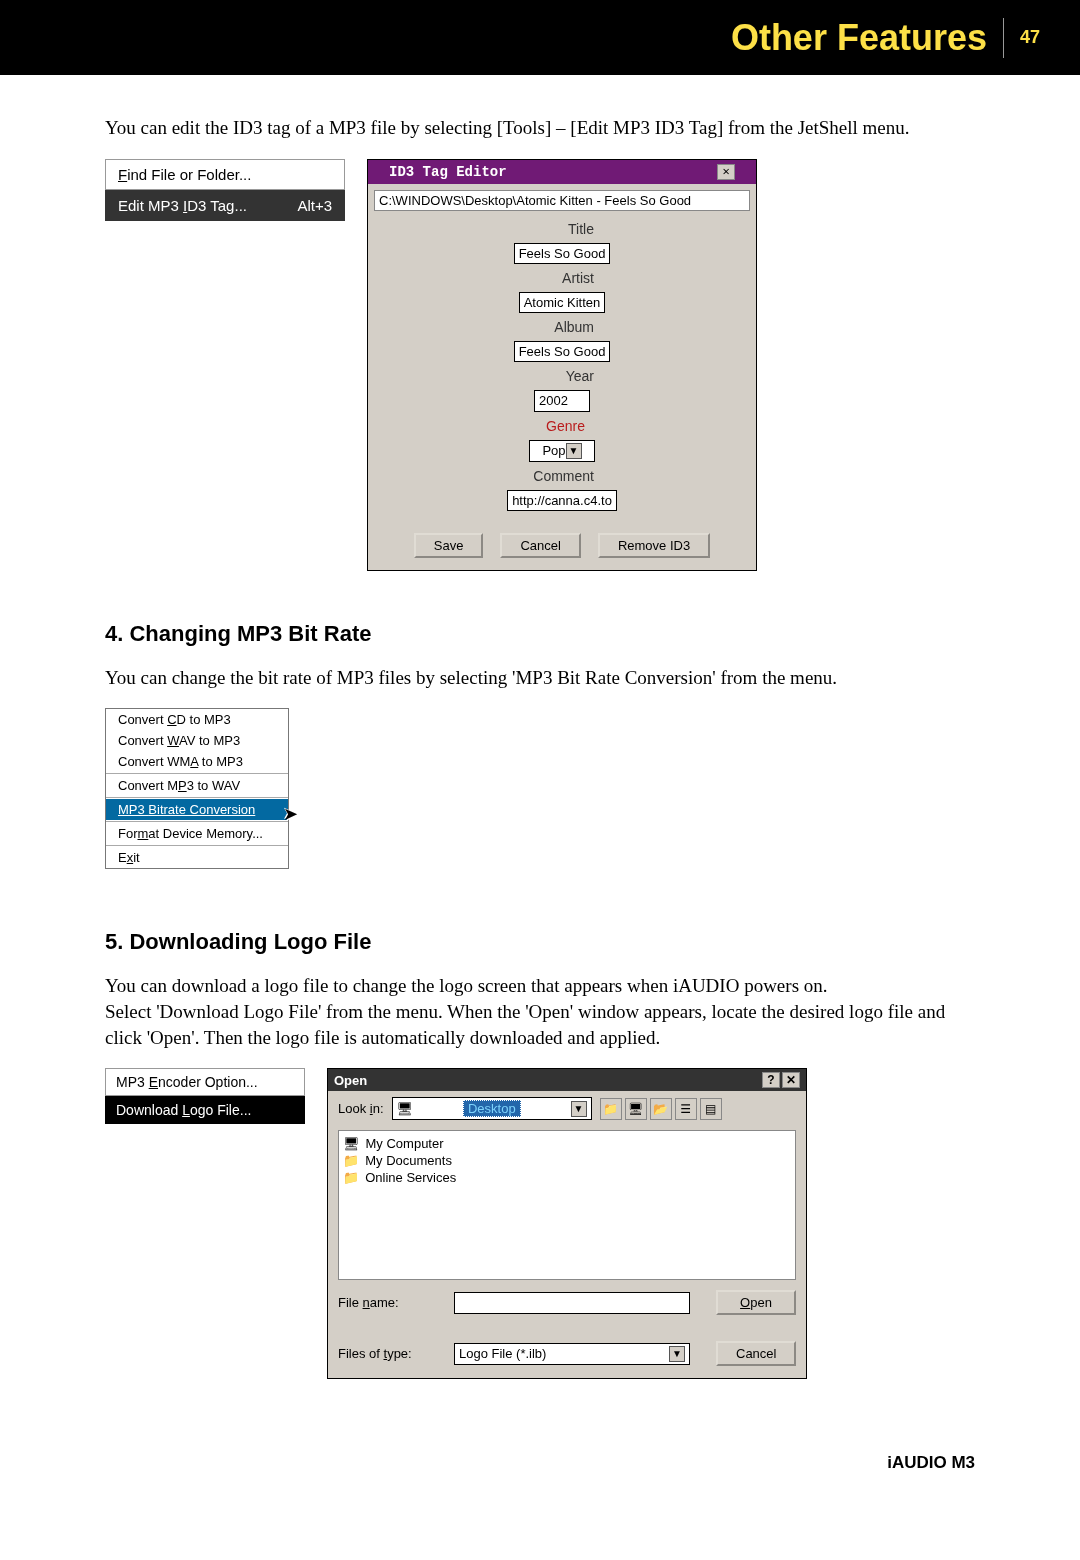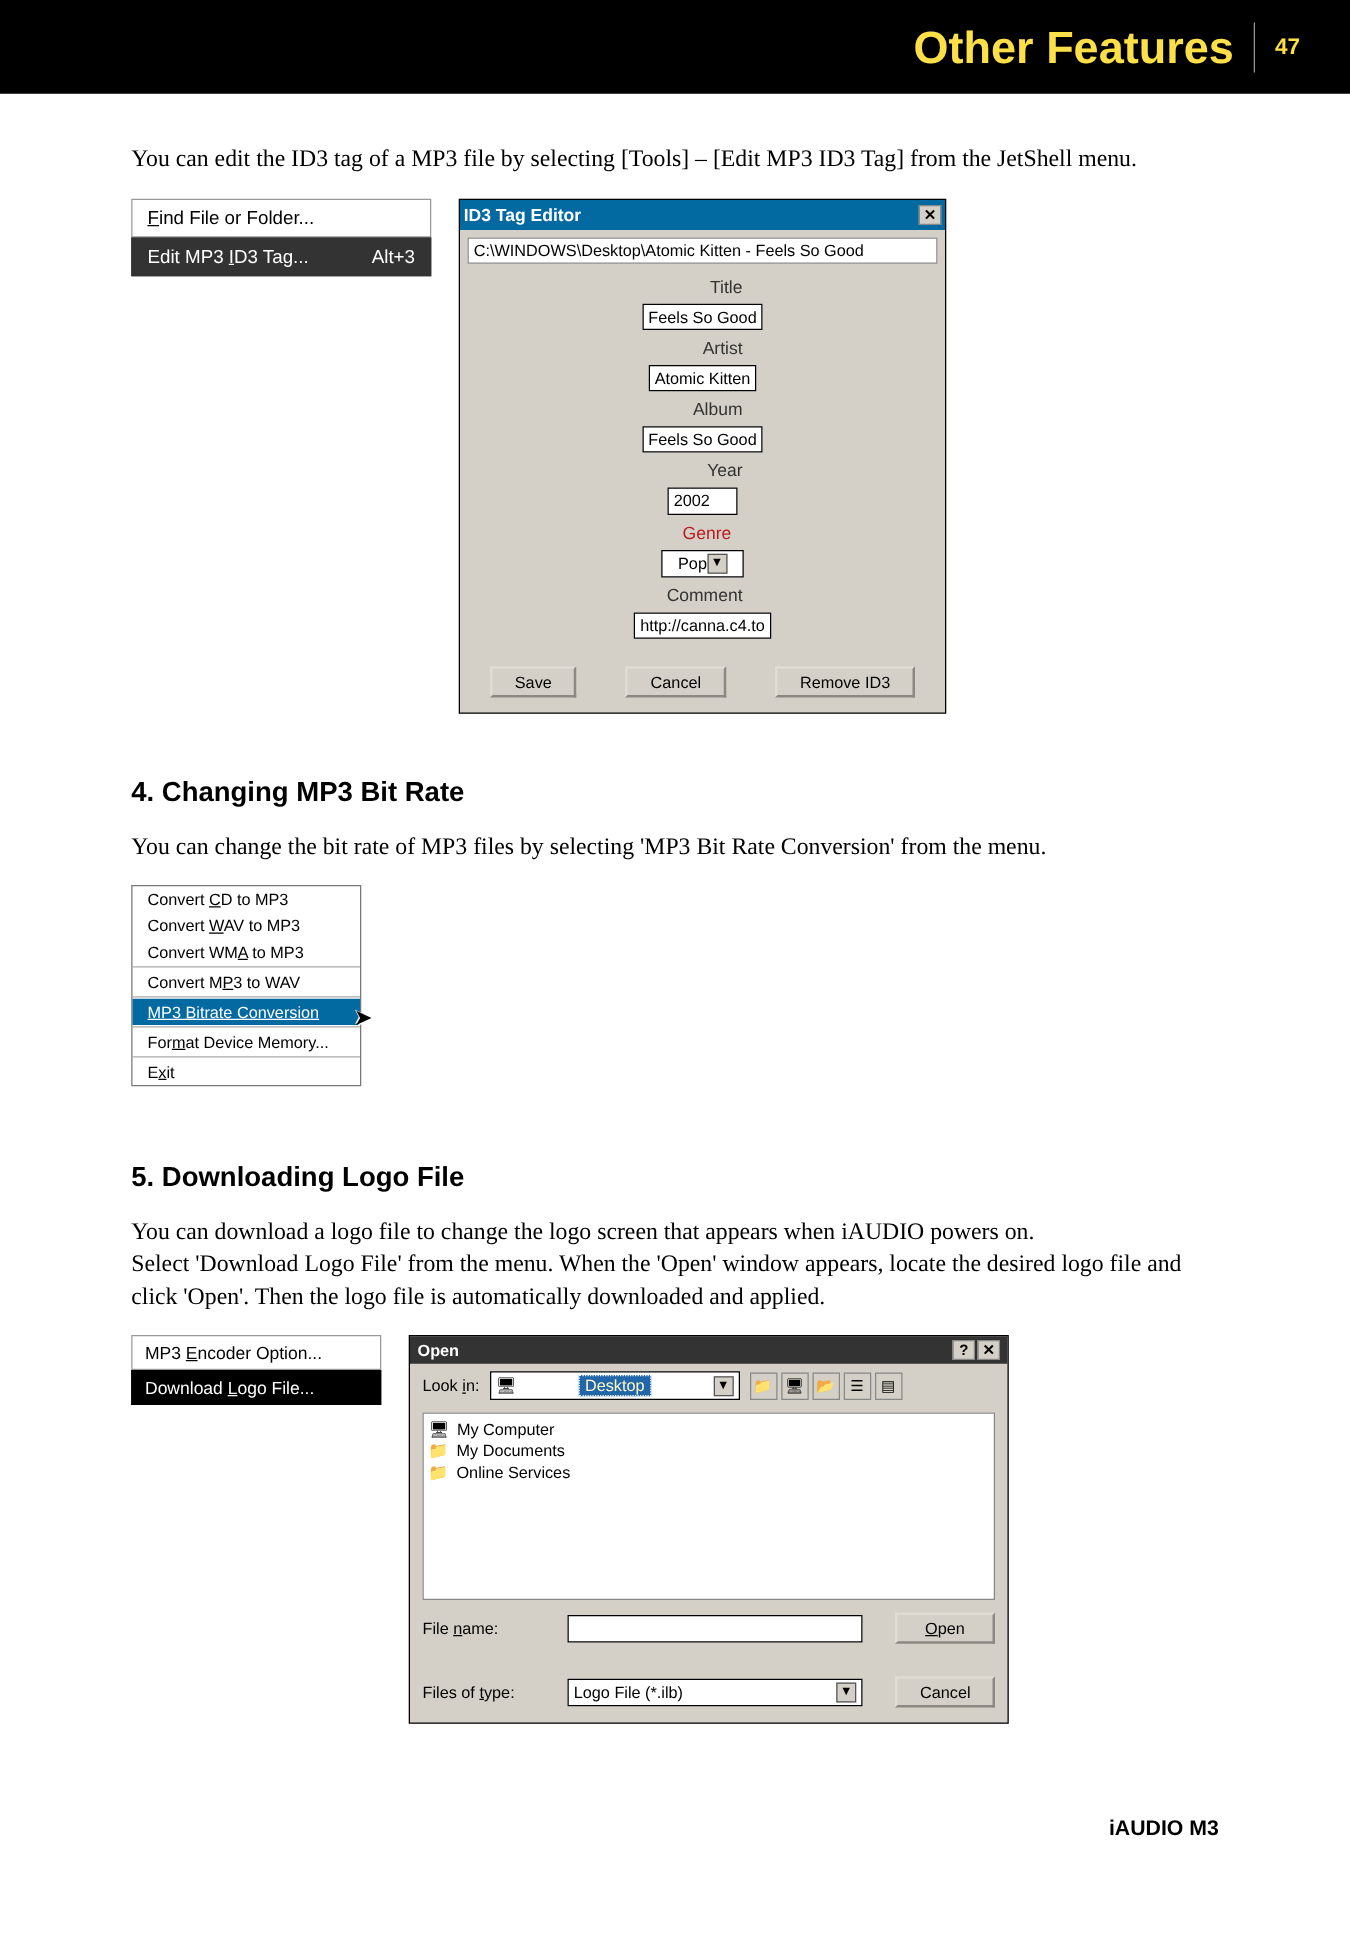--- a/index.html
+++ b/index.html
@@ -67,27 +67,28 @@
   .mini-menu .shortcut { float: right; }
 
   
   .id3-dialog {
     width: 390px;
     border: 1px solid #000;
     background: #d4cfc7;
     font-size: 14px;
   }
   .id3-titlebar {
-    background: #0369a1;
+    background: #701a75;
     color: #fff;
     font-weight: bold;
-    padding: 4px 3px;
+    padding: 4px 21px;
     display: flex;
     justify-content: space-between;
     align-items: center;
+    font-family: Liberation Mono, monospace;
   }
   .id3-titlebar .close-btn {
     background: #d4cfc7;
     color: #000;
     width: 18px; height: 16px;
     font-size: 12px;
     display: flex; align-items: center; justify-content: center;
     border: 1px solid #888;
   }
   .id3-path {
@@ -120,21 +121,21 @@
     background: #fff;
     border: 1px solid #000;
     padding: 2px 12px;
     font-size: 13px;
     flex: 1;
     height: 22px;
     display: flex;
     justify-content: space-between;
     align-items: center;
   }
-  .id3-buttons { display: flex; gap: 39px; justify-content: center; margin-top: 22px; }
+  .id3-buttons { display: flex; gap: 17px; justify-content: center; margin-top: 22px; }
   .win-btn {
     background: #d4cfc7;
     border: 2px outset #e0dcd4;
     padding: 3px 18px;
     font-size: 13px;
   }
 
   
   .tools-menu {
     width: 184px;
@@ -200,21 +201,21 @@
     display: flex; align-items: center; gap: 8px; padding: 6px 10px;
   }
   .lookin-select {
     background: #fff;
     border: 1px solid #000;
     padding: 2px 4px;
     width: 200px;
     display: flex; align-items: center; justify-content: space-between;
   }
   .lookin-select .sel-label {
-    background: #26a; color: #fef9c3; padding: 0 4px; border: 1px dotted #fff;
+    background: #26a; color: #7dd3fc; padding: 0 4px; border: 1px dotted #fff;
   }
   .tool-icons { display: flex; gap: 3px; }
   .ticon {
     width: 22px; height: 22px; border: 1px solid #888; background: #d4cfc7;
     display: flex; align-items: center; justify-content: center; font-size: 12px;
   }
   .open-list {
     background: #fff;
     border: 1px solid #888;
     margin: 4px 10px;

